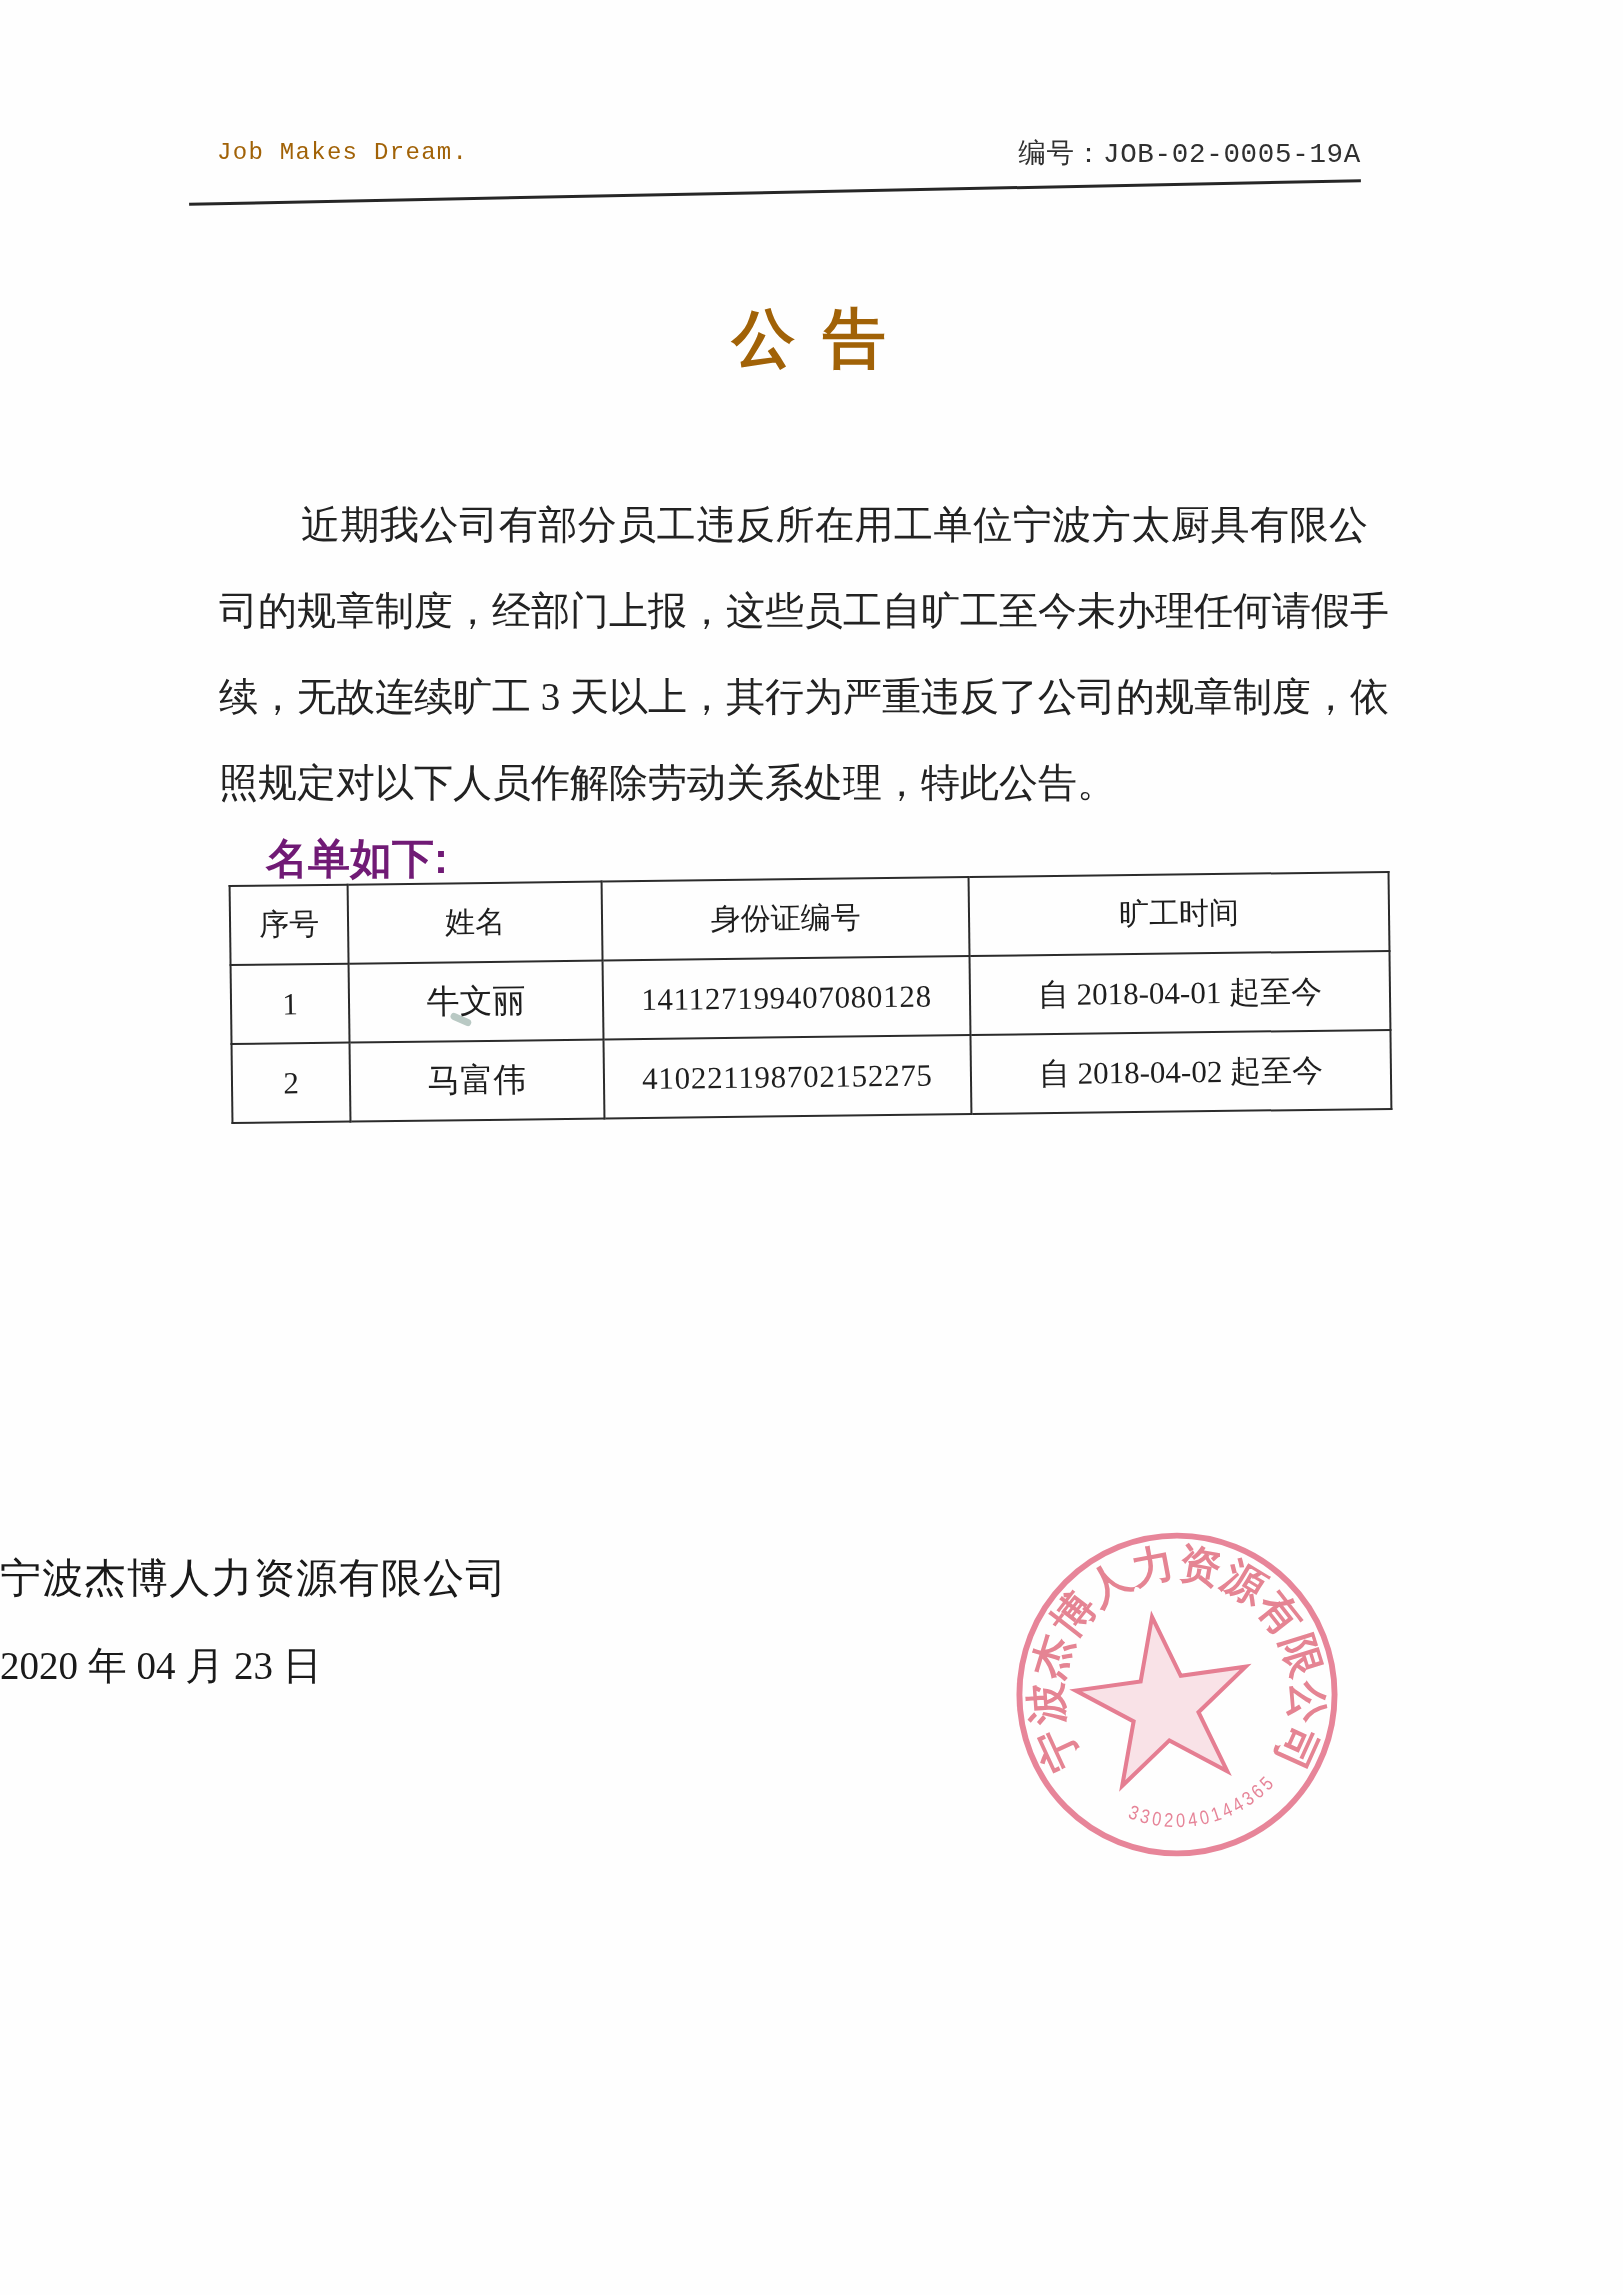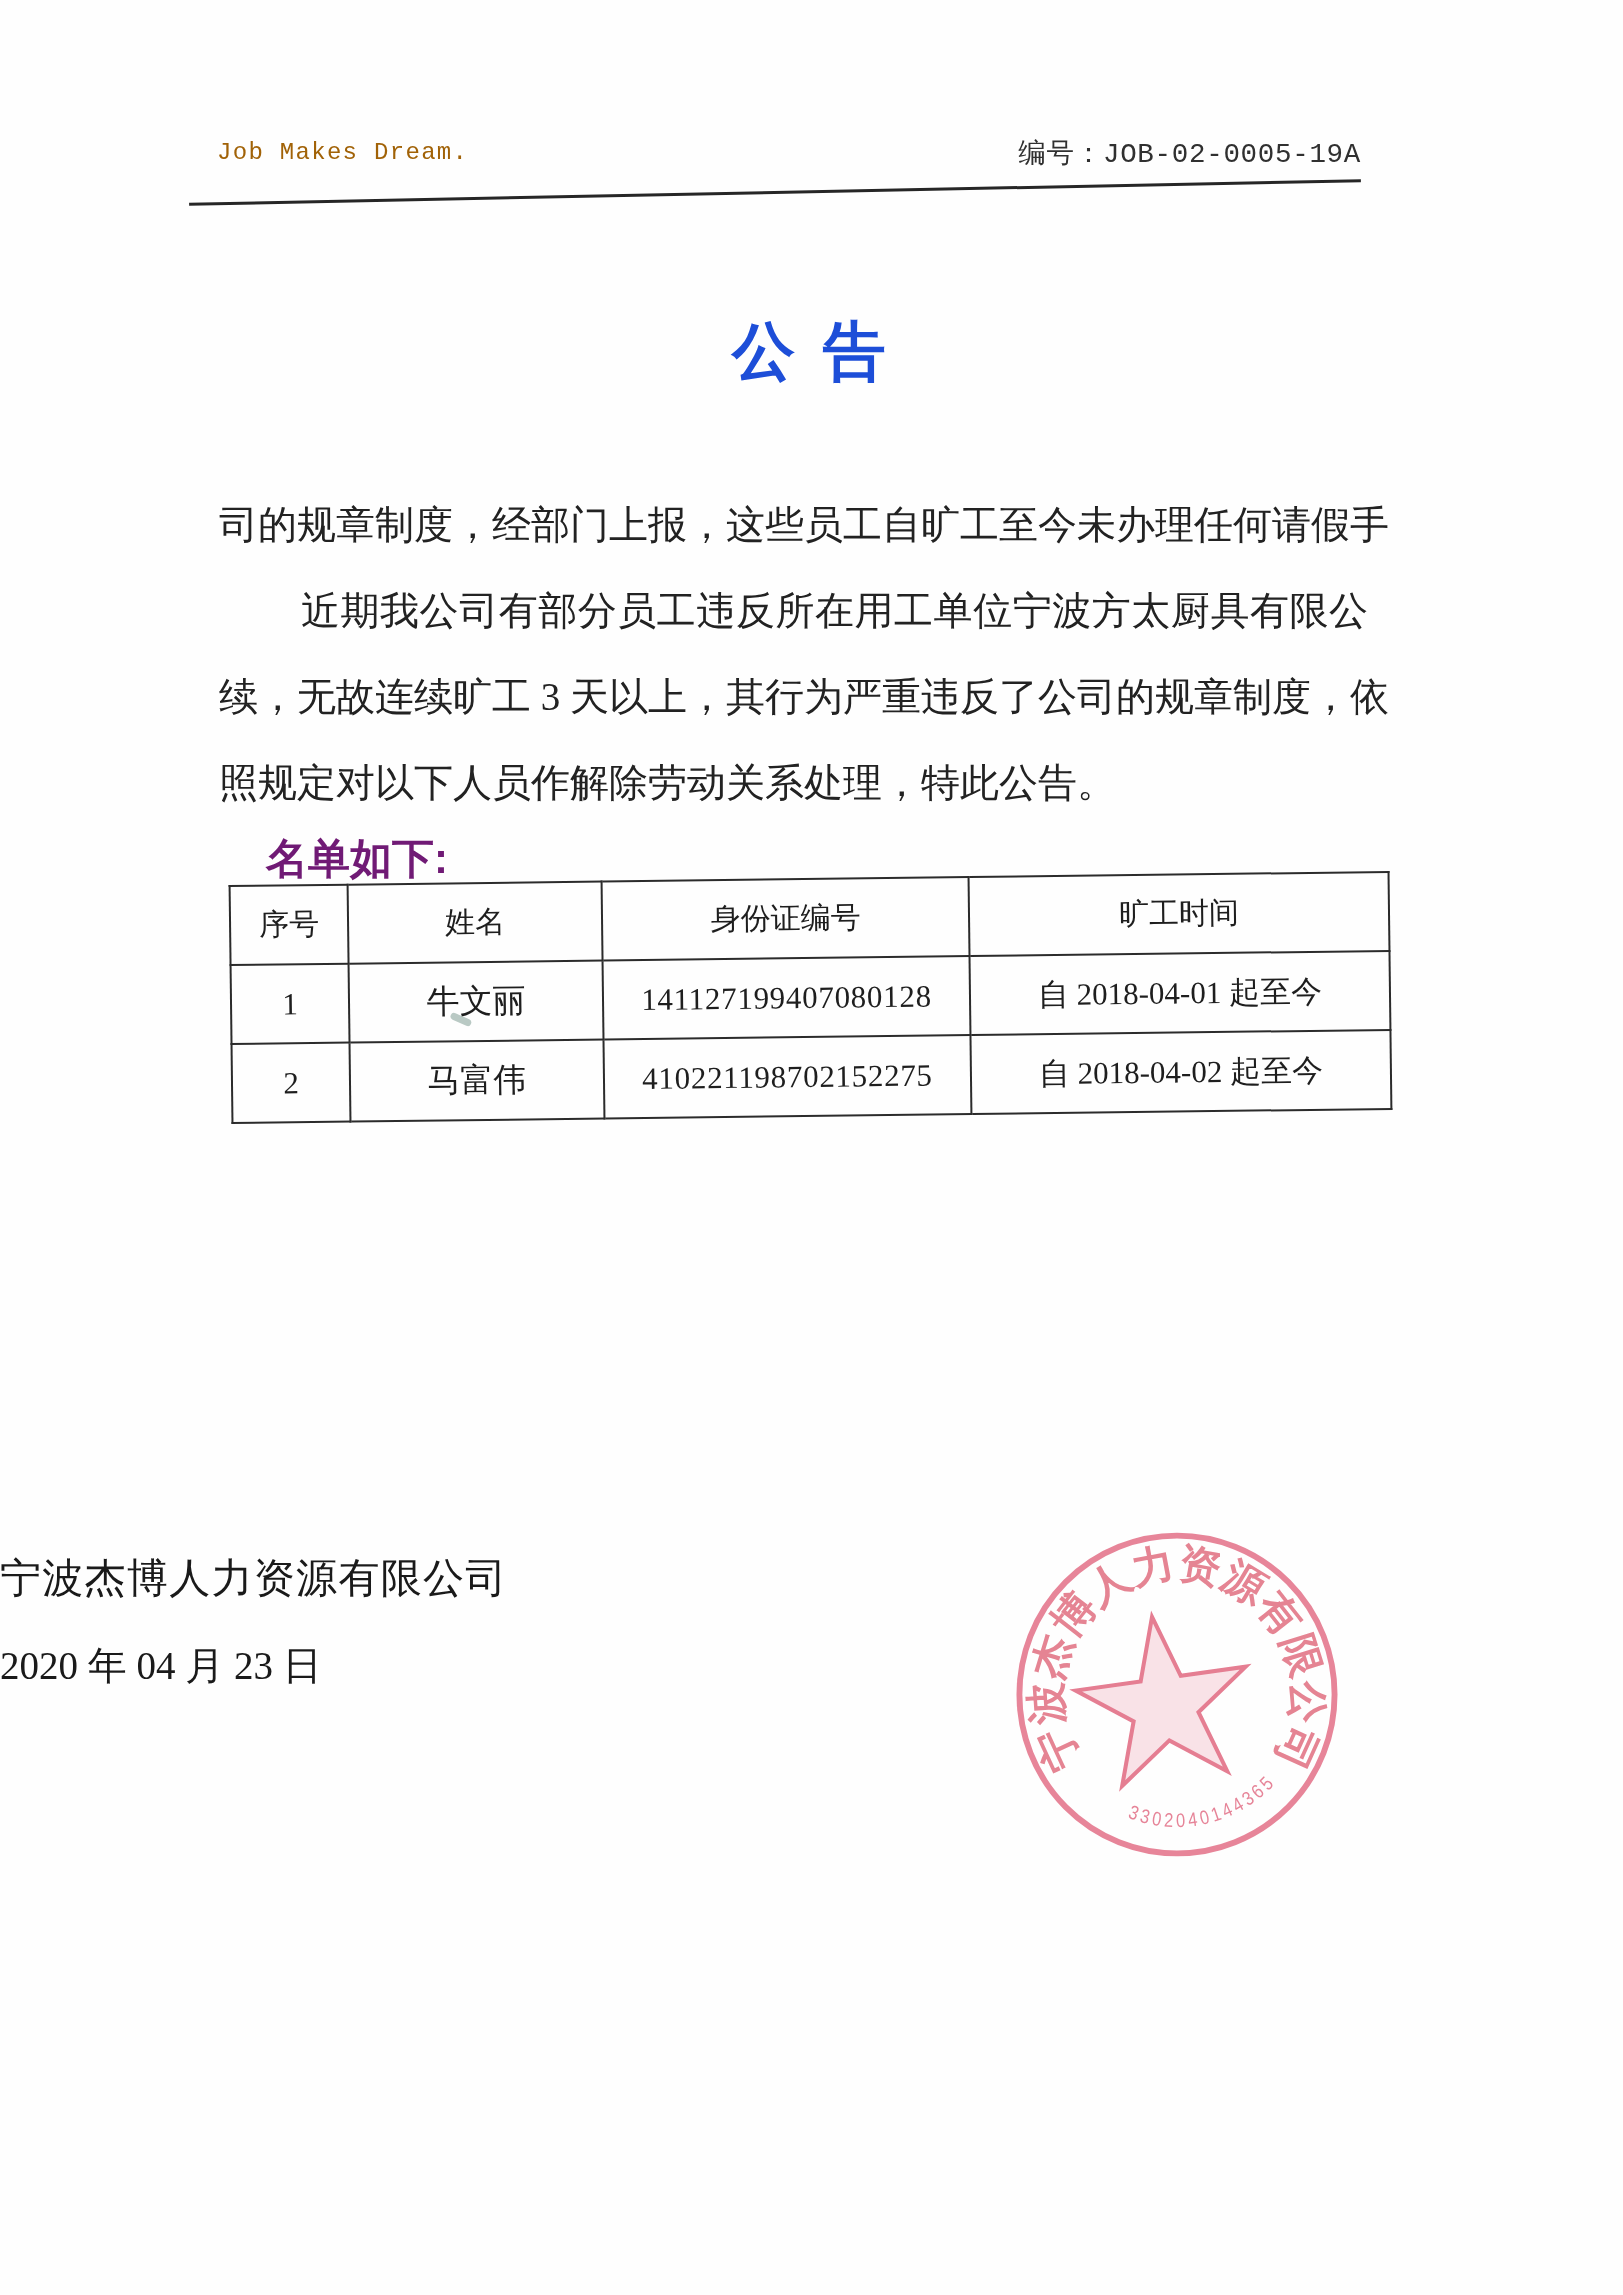--- a/index.html
+++ b/index.html
@@ -17,23 +17,23 @@
     position:absolute;right:262px;top:135px;
     font-family:"Liberation Mono","DejaVu Sans Mono",monospace;
     font-size:27.5px;letter-spacing:0.7px;color:#303030;
   }
   .hdr-rule{
     position:absolute;left:189px;top:191px;width:1172px;height:2.6px;
     background:#262626;transform:rotate(-1.15deg);
   }
   
   .doc-title{
-    position:absolute;left:0;top:309px;width:1623px;text-align:center;
+    position:absolute;left:0;top:296px;width:1623px;text-align:center;
     font-family:"Liberation Sans","DejaVu Sans",sans-serif;
-    font-weight:bold;font-size:63px;color:#1d4ed8;letter-spacing:5.2px;
+    font-weight:bold;font-size:63px;color:#a16207;letter-spacing:5.2px;
   }
   
   .body-par{
     position:absolute;left:219px;top:482px;width:1149px;
     font-size:39px;color:#222;
   }
   .par-line{
     height:86px;line-height:86px;
     text-align:justify;text-align-last:justify;
     white-space:nowrap;overflow:visible;
@@ -80,22 +80,22 @@
 
 <div class="page">
 
   <div class="hdr-slogan">Job Makes Dream.</div>
   <div class="hdr-docno">编号：JOB-02-0005-19A</div>
   <div class="hdr-rule"></div>
 
   <div class="doc-title">公 告</div>
 
   <div class="body-par">
+    <div class="par-line first">近期我公司有部分员工违反所在用工单位宁波方太厨具有限公</div>
     <div class="par-line">司的规章制度，经部门上报，这些员工自旷工至今未办理任何请假手</div>
-    <div class="par-line first">近期我公司有部分员工违反所在用工单位宁波方太厨具有限公</div>
     <div class="par-line">续，无故连续旷工 3 天以上，其行为严重违反了公司的规章制度，依</div>
     <div class="par-line last">照规定对以下人员作解除劳动关系处理，特此公告。</div>
   </div>
 
   <div class="list-label">名单如下:</div>
 
   <table class="roster">
     <colgroup>
       <col style="width:118px">
         <col style="width:254px">

